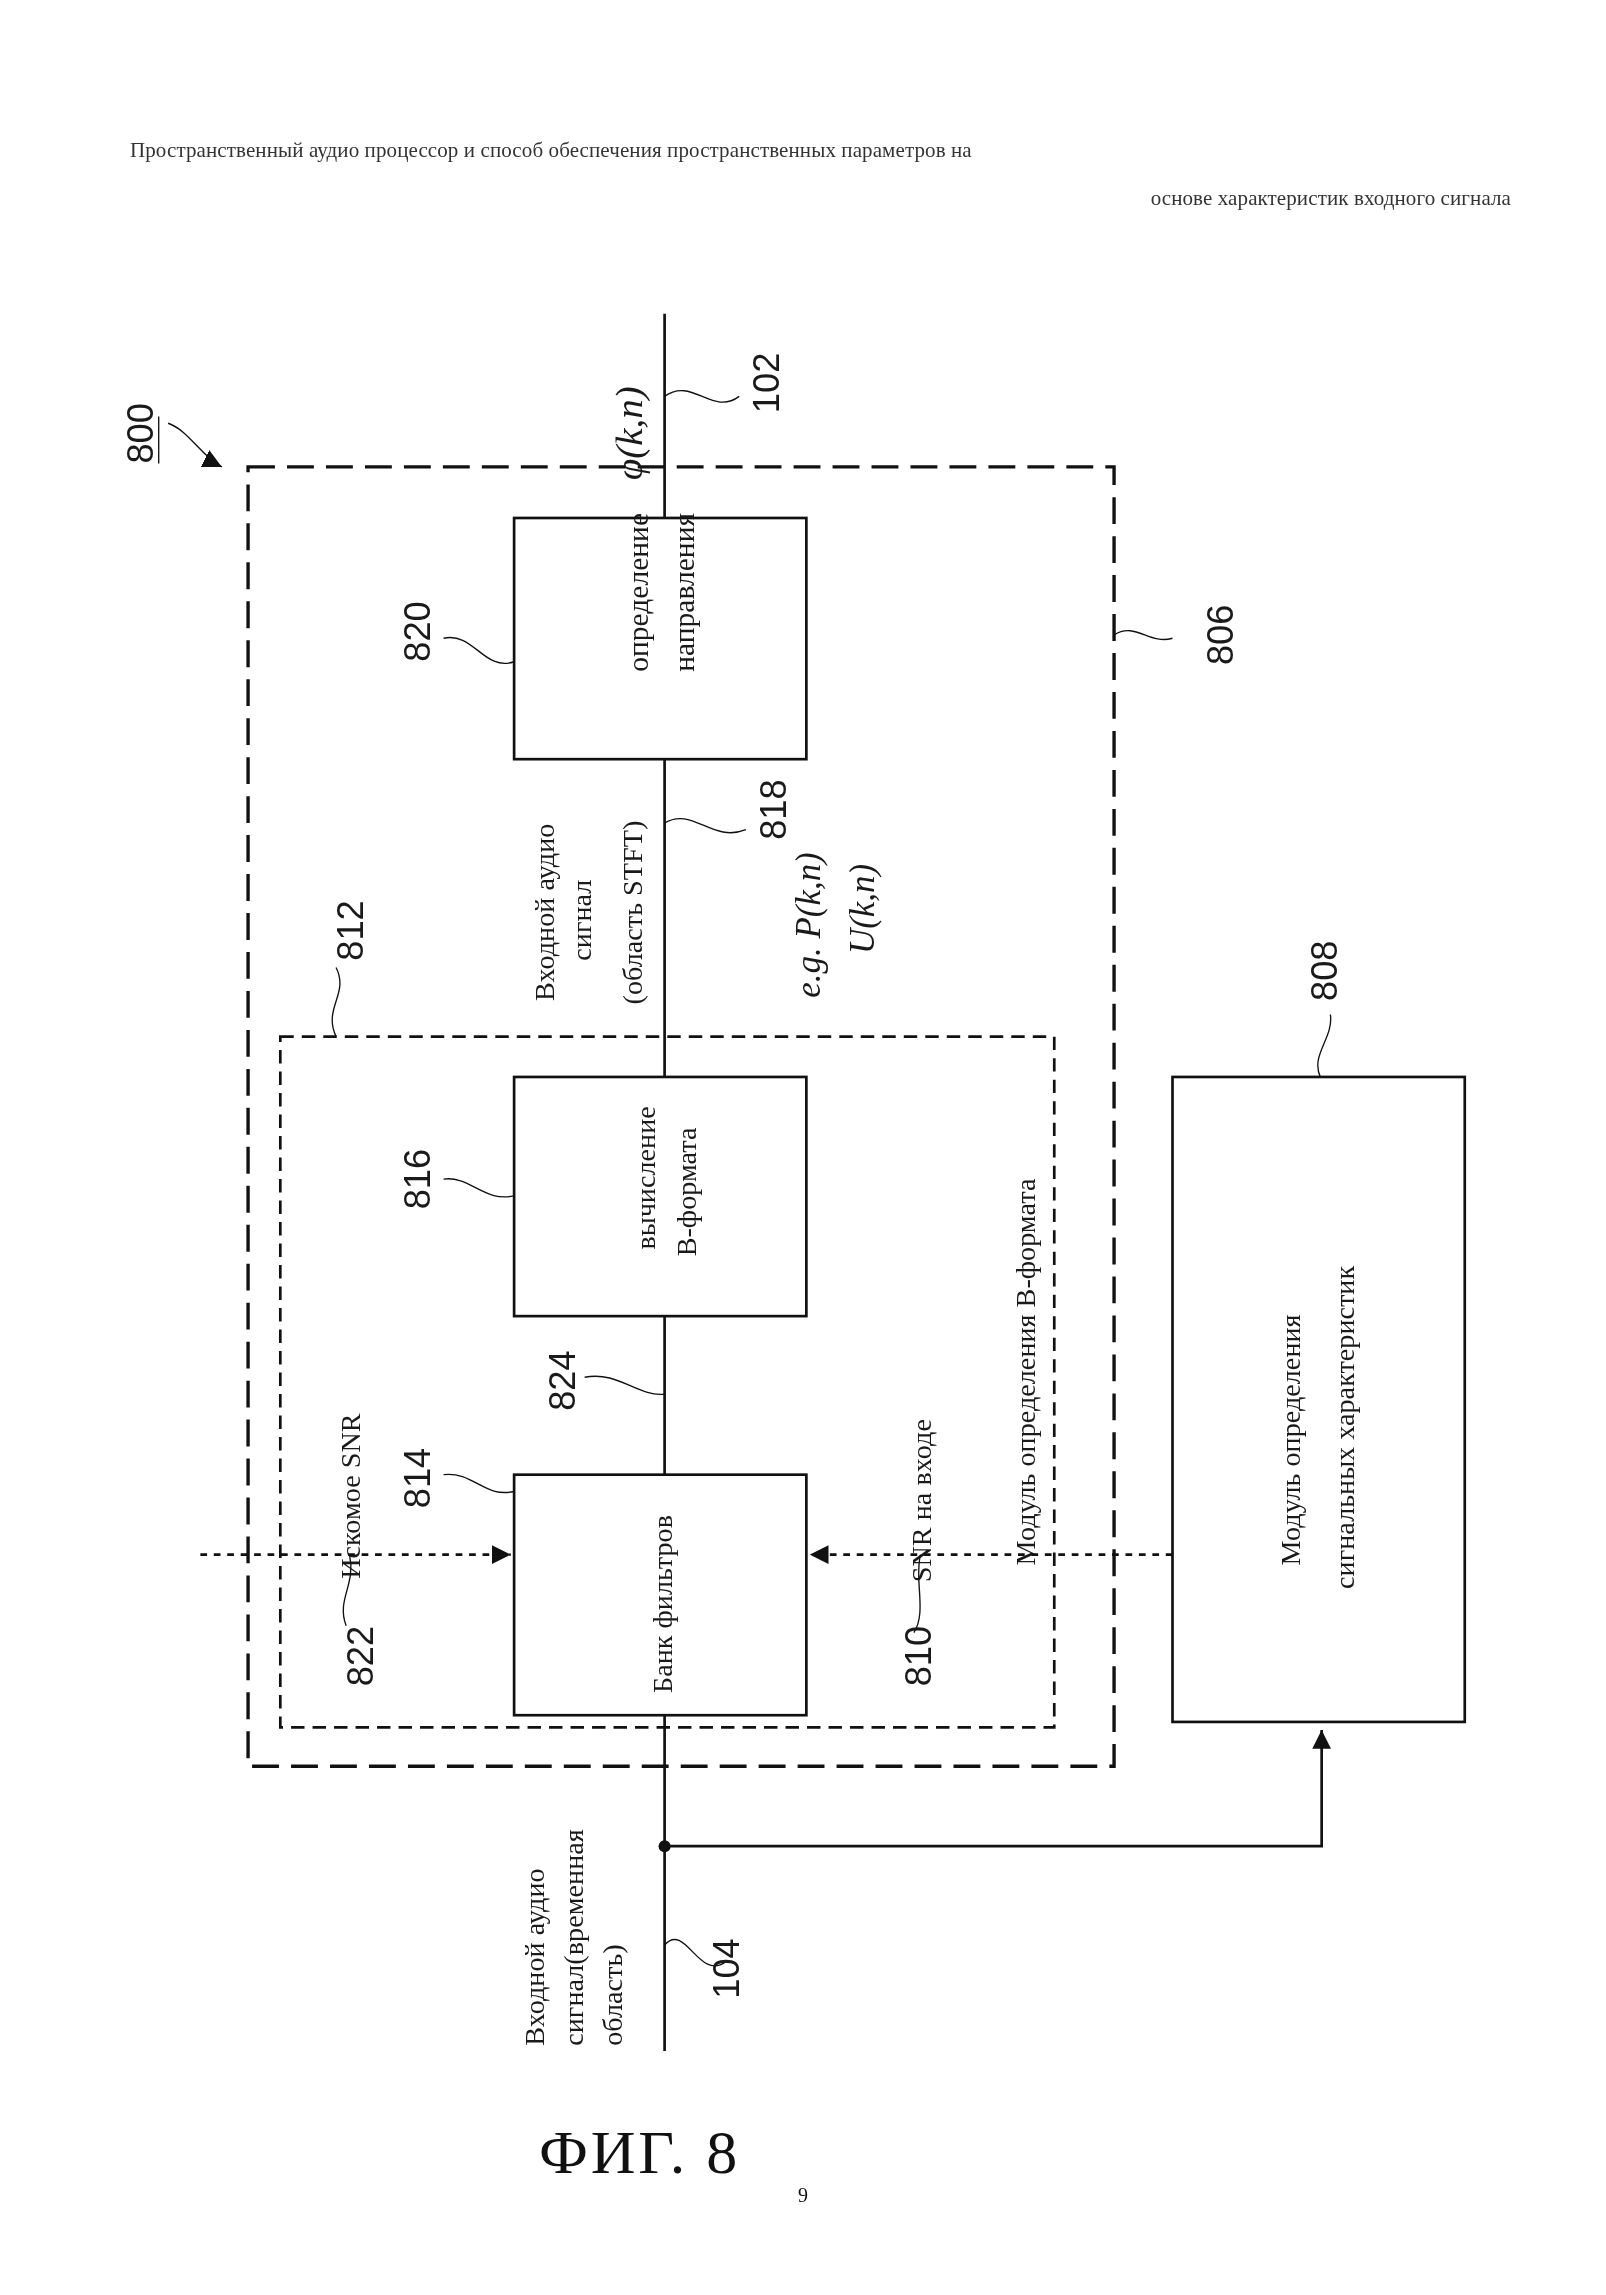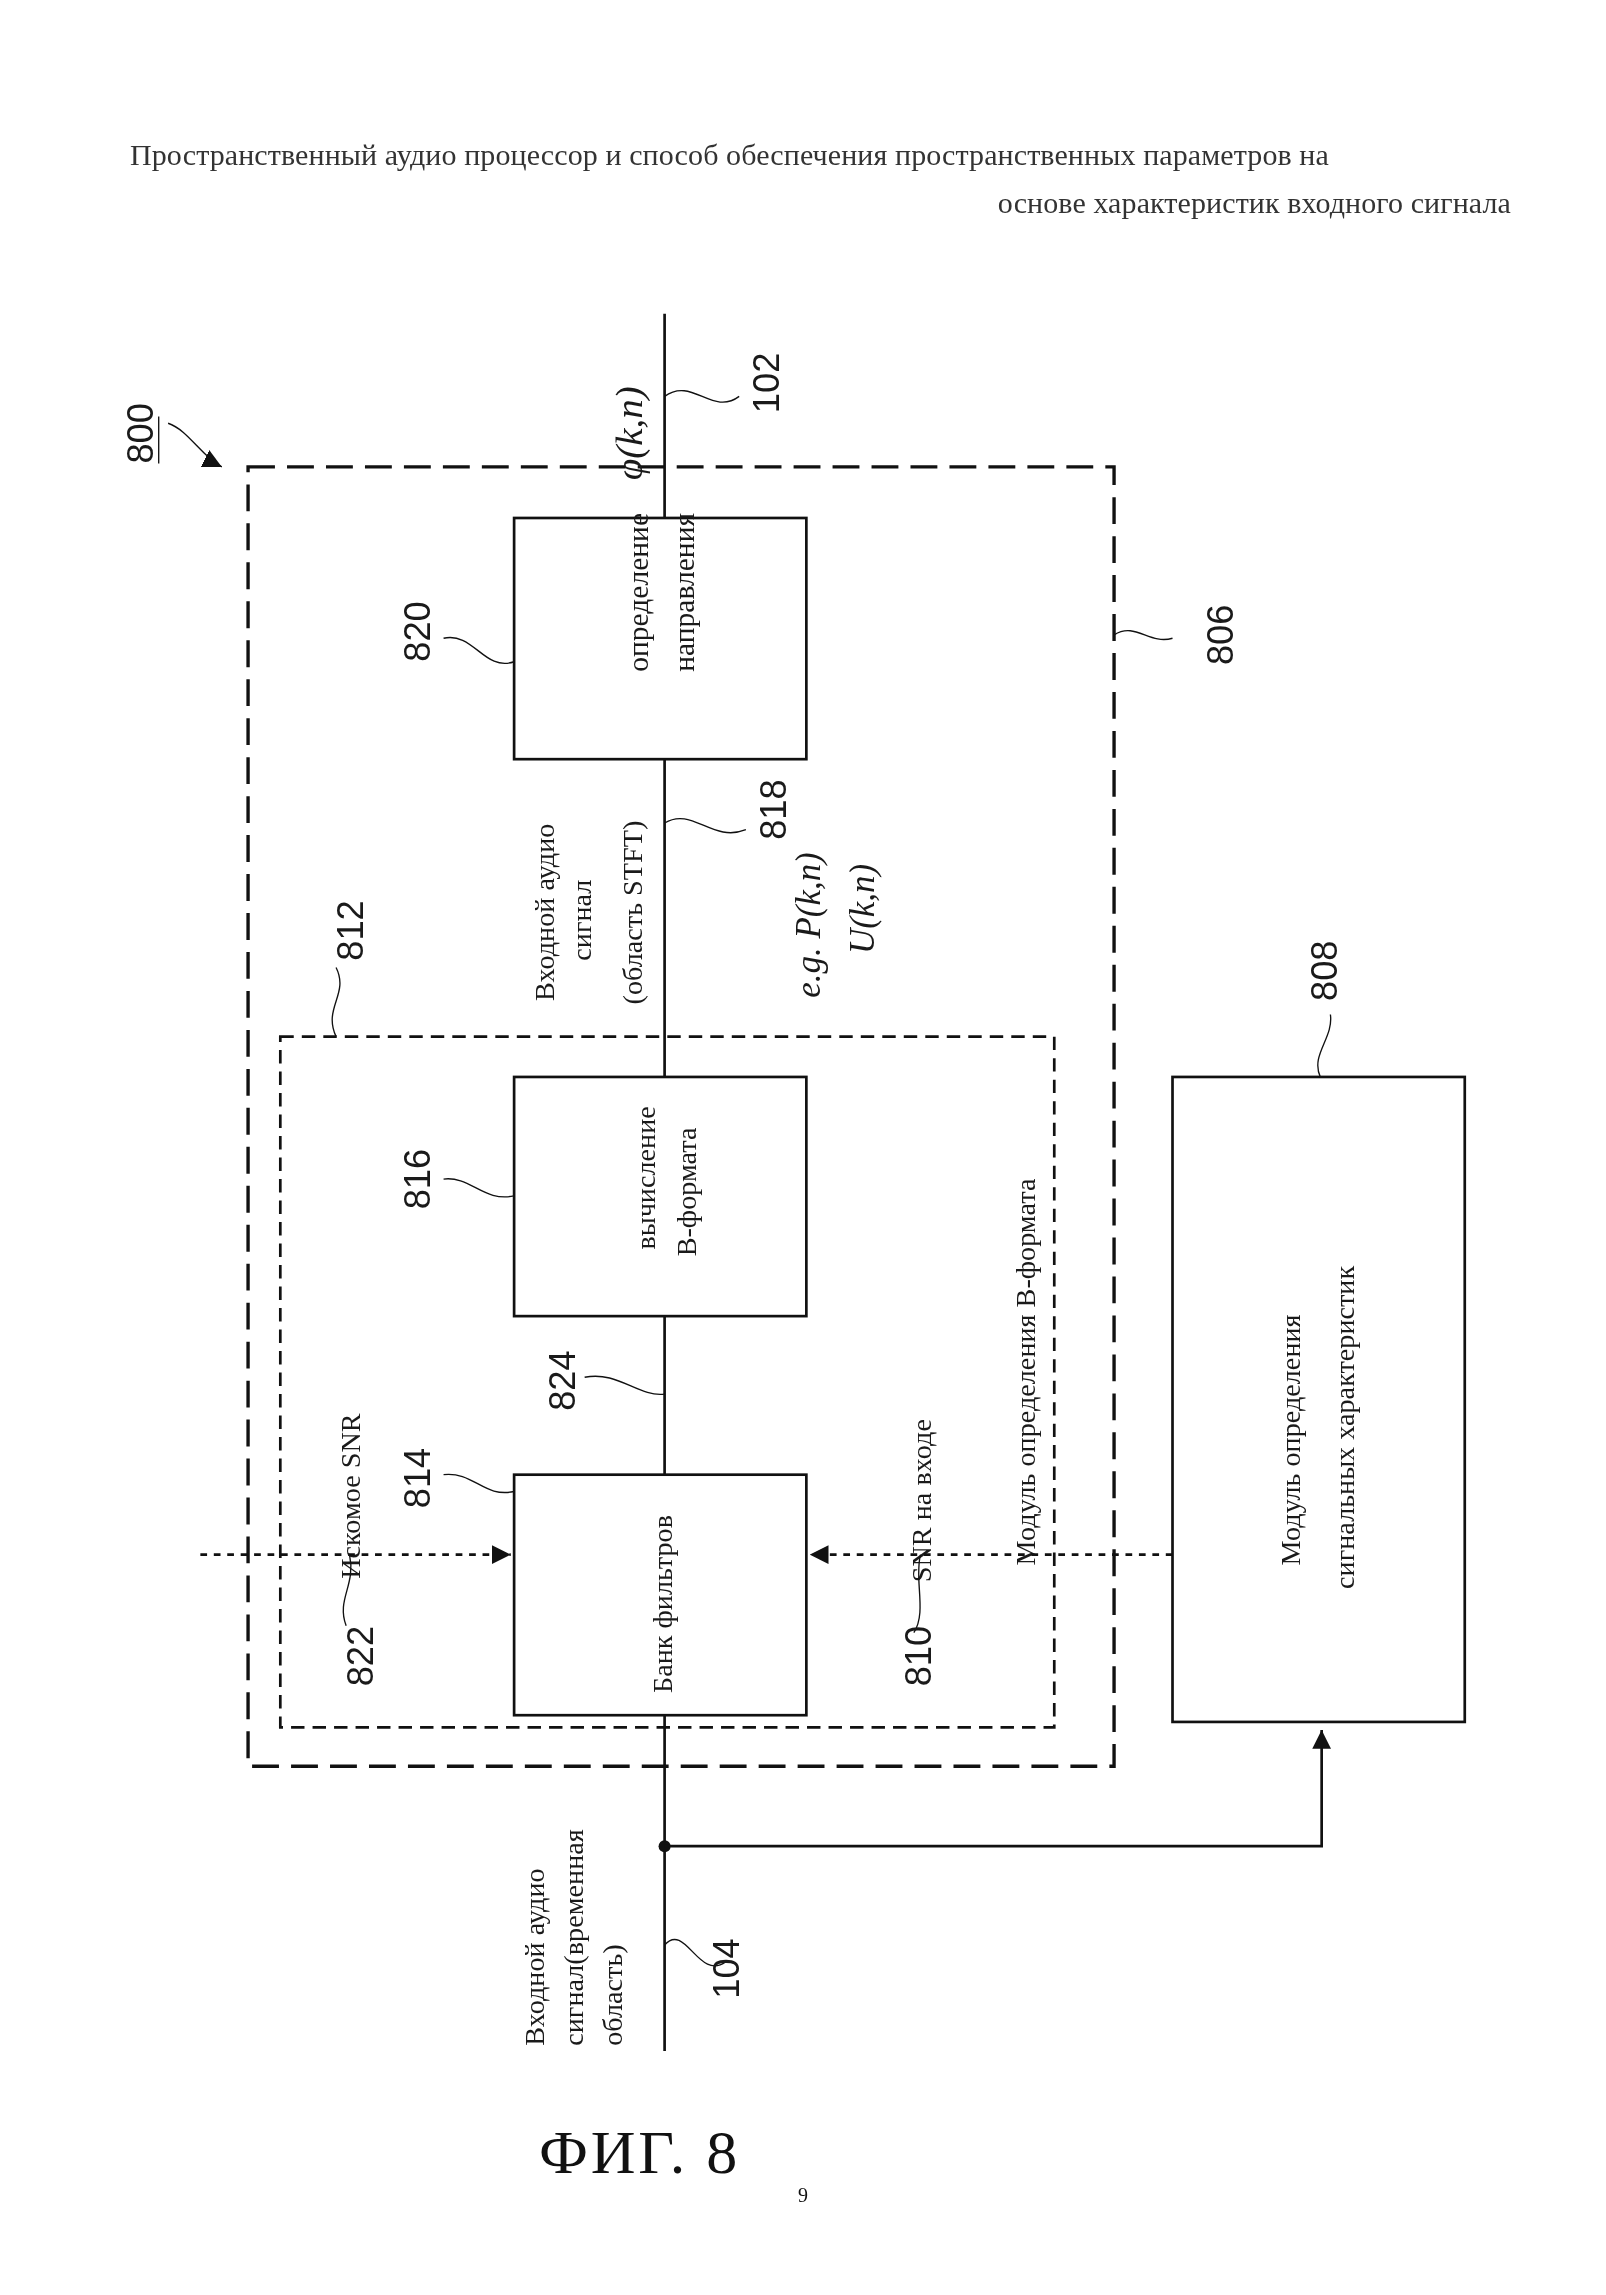--- a/index.html
+++ b/index.html
@@ -1,18 +1,18 @@
 <!DOCTYPE html>
 <html style="font-size:10.8px"><head>
 <meta charset="utf-8">
 <style>
   html, body { margin:0; padding:0; background:#ffffff; }
   body { width:1606px; height:2295px; position:relative; overflow:hidden;
          font-family:"Liberation Serif","DejaVu Serif",serif; color:#111; }
-  .title { position:absolute; font-size:30px; color:#333; white-space:nowrap; letter-spacing:0.1px; }
+  .title { position:absolute; font-size:21px; color:#333; white-space:nowrap; letter-spacing:0.1px; }
   #t1 { left:130px; top:138px; }
   #t2 { right:95px; top:186px; }
   svg.diagram { position:absolute; left:0; top:0; }
   .lbl { font-family:"Liberation Serif","DejaVu Serif",serif; fill:#1a1a1a; }
   .num { font-family:"Liberation Sans","DejaVu Sans",sans-serif; fill:#1a1a1a; }
   .fig { position:absolute; left:0; width:1279px; text-align:center; top:2117px;
          font-size:62px; font-family:"Liberation Serif","DejaVu Serif",serif; color:#111; letter-spacing:2.7px; }
   .pg { position:absolute; left:0; width:1606px; text-align:center; top:2184px;
         font-size:20px; font-family:"Liberation Serif","DejaVu Serif",serif; color:#111; }
 </style>

